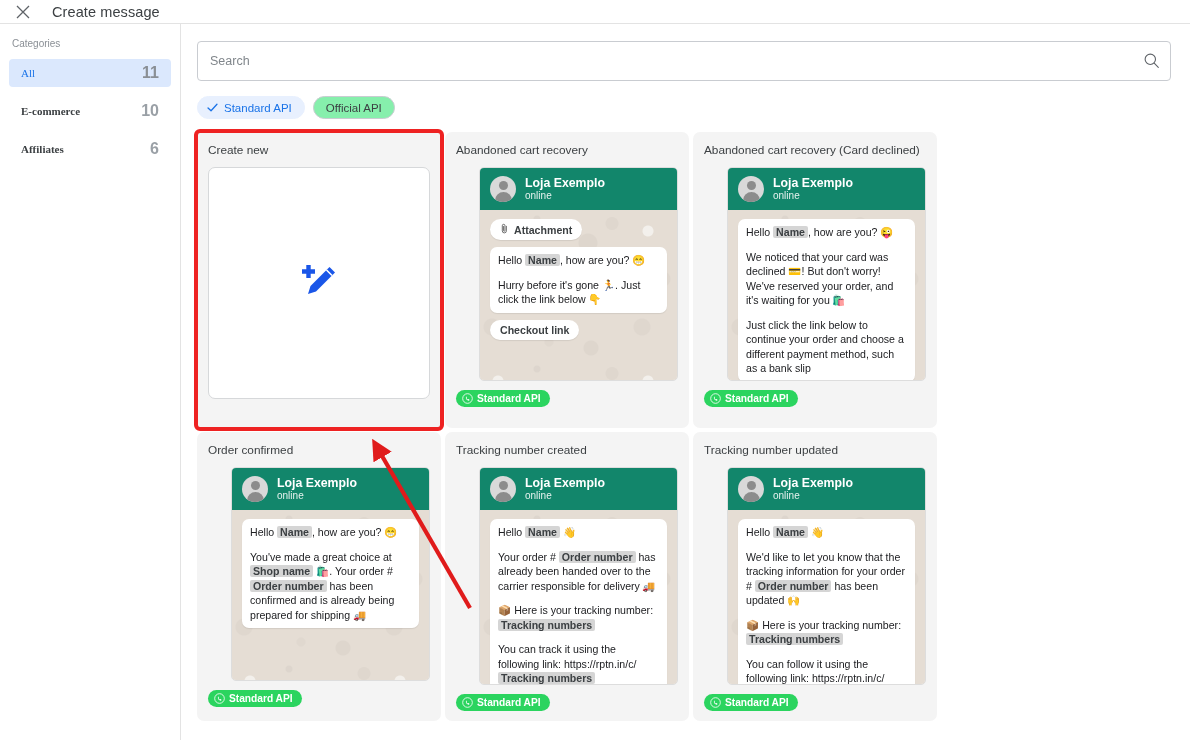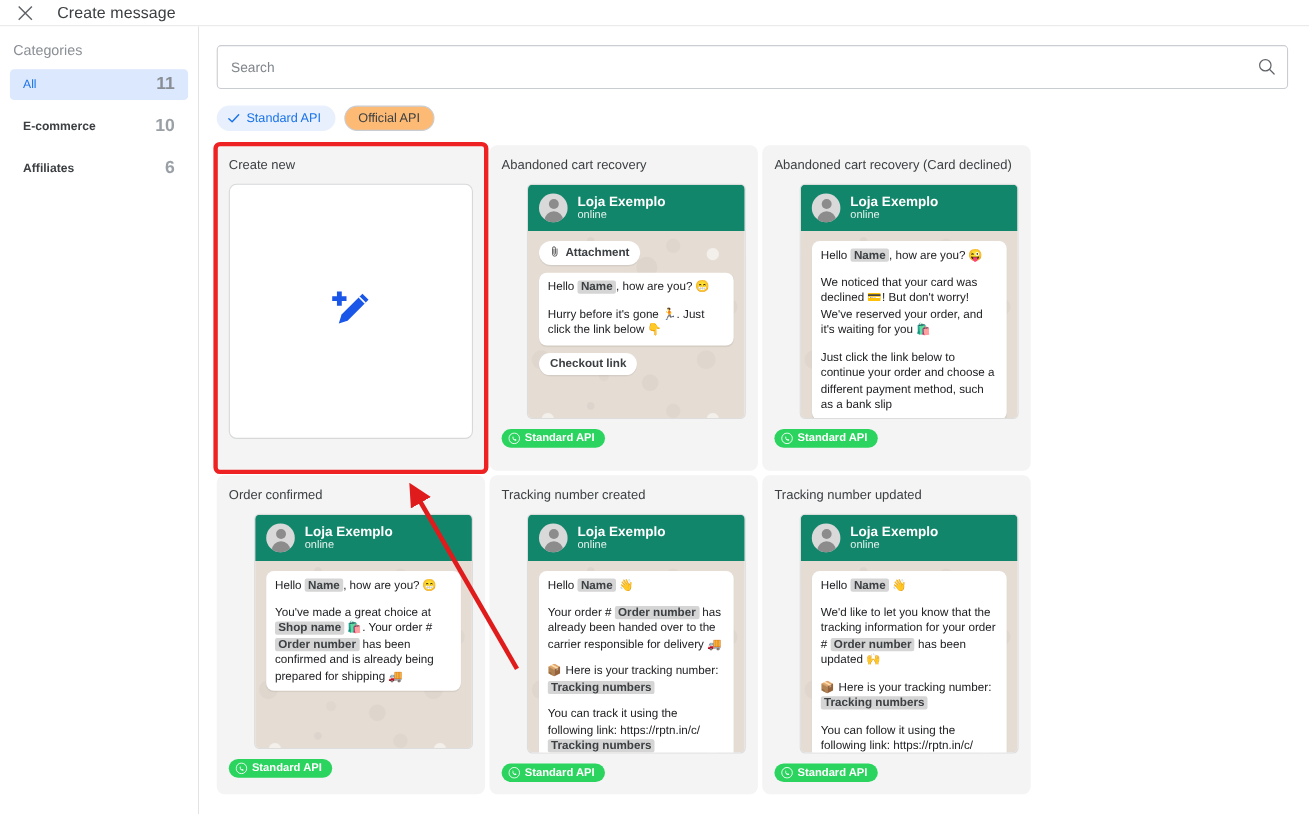--- a/index.html
+++ b/index.html
@@ -43,39 +43,39 @@
 
   
   .sidebar {
     width: 181px;
     flex: 0 0 181px;
     border-right: 1px solid #e3e3e3;
     padding-top: 14px;
     background: #fff;
   }
   .sidebar-heading {
-    font-size: 13px;
+    font-size: 10px;
     color: #8a8f95;
     padding: 0 12px 10px 12px;
   }
   .side-item {
     height: 28px;
     margin: 0 9px 10px 9px;
     display: flex;
     align-items: center;
     justify-content: space-between;
     padding: 0 12px;
     border-radius: 4px;
     font-size: 11.5px;
     color: #3c4043;
     cursor: pointer;
   }
   .side-item.active { background: #dbe8fd; }
   .side-item.active .side-label { color: #1a73e8; font-weight: 500; }
-  .side-item .side-label { font-weight: 600; font-size: 11px; }
+  .side-item .side-label { font-weight: 600; font-size: 11px; font-family: Liberation Serif, serif; }
   .side-item.active .side-count { color: #8a8f95; }
   .side-count { font-size: 16px; color: #9aa0a6; font-weight: 700; }
 
   
   .main {
     flex: 1 1 auto;
     padding: 17px 10px 0 16px;
     overflow: hidden;
     background: #fff;
   }
@@ -103,21 +103,21 @@
     color: #5f6368;
     cursor: pointer;
   }
 
   
   .chips { display: flex; gap: 8px; margin-top: 15px; }
   .chip {
     height: 23px;
     border-radius: 12px;
     border: 1px solid #c9ccd1;
-    background: #fdba74;
+    background: #86efac;
     display: flex; align-items: center;
     padding: 0 12px;
     font-size: 11.5px;
     color: #3c4043;
     cursor: pointer;
     white-space: nowrap;
   }
   .chip.selected {
     background: #e8f0fe;
     border-color: #e8f0fe;

